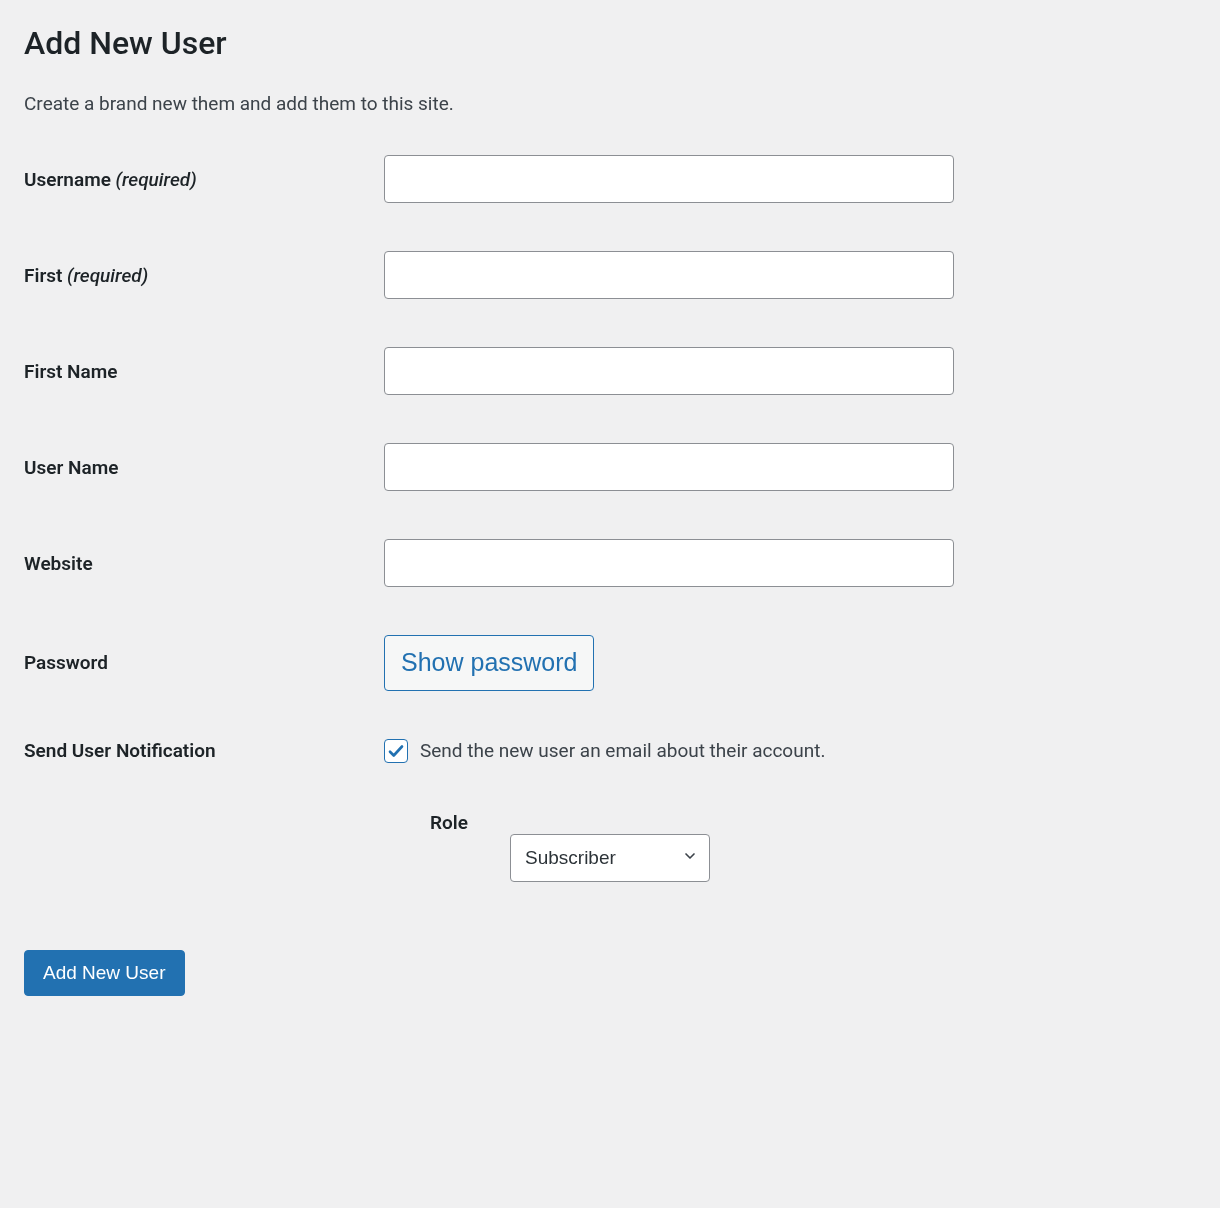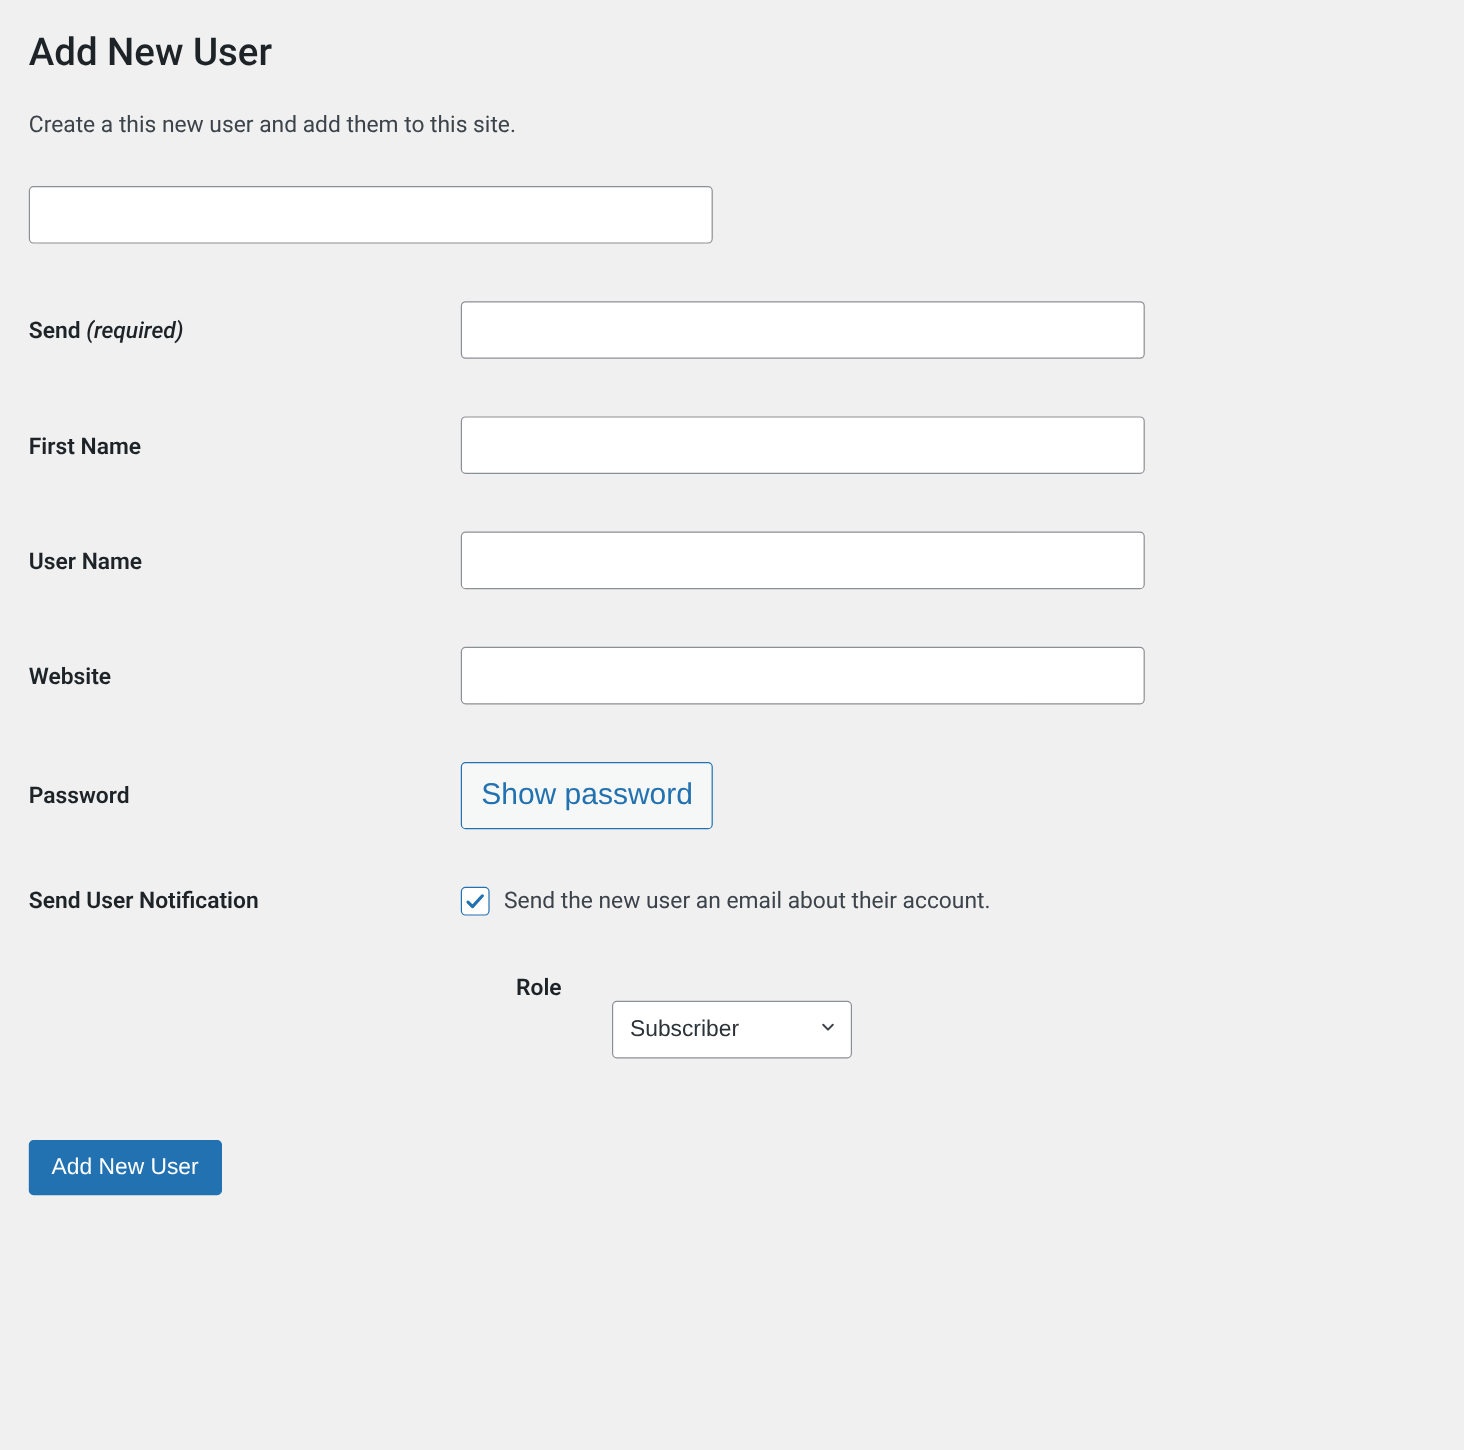--- a/index.html
+++ b/index.html
@@ -137,33 +137,36 @@
       margin-top: 20px;
     }
   </style>
 </head>
 <body>
 
 
 
 <h1>Add New User</h1>
 
-<p class="description">Create a this new user and add them to this site.</p>
+<p class="description">Create a brand new them and add them to this site.</p>
 
 <div class="form-table">
 
   <div class="form-row">
+    <label class="form-label">
+      <span>Username </span><span class="required-note">(required)</span>
+    </label>
     <div class="form-field">
       <input type="text" value="" style="">
     </div>
   </div>
 
   <div class="form-row">
     <label class="form-label">
-      <span>Send </span><span class="required-note">(required)</span>
+      <span>First </span><span class="required-note">(required)</span>
     </label>
     <div class="form-field">
       <input type="email" value="" style="">
     </div>
   </div>
 
   <div class="form-row">
     <label class="form-label">First Name</label>
     <div class="form-field">
       <input type="text" value="" style="">

